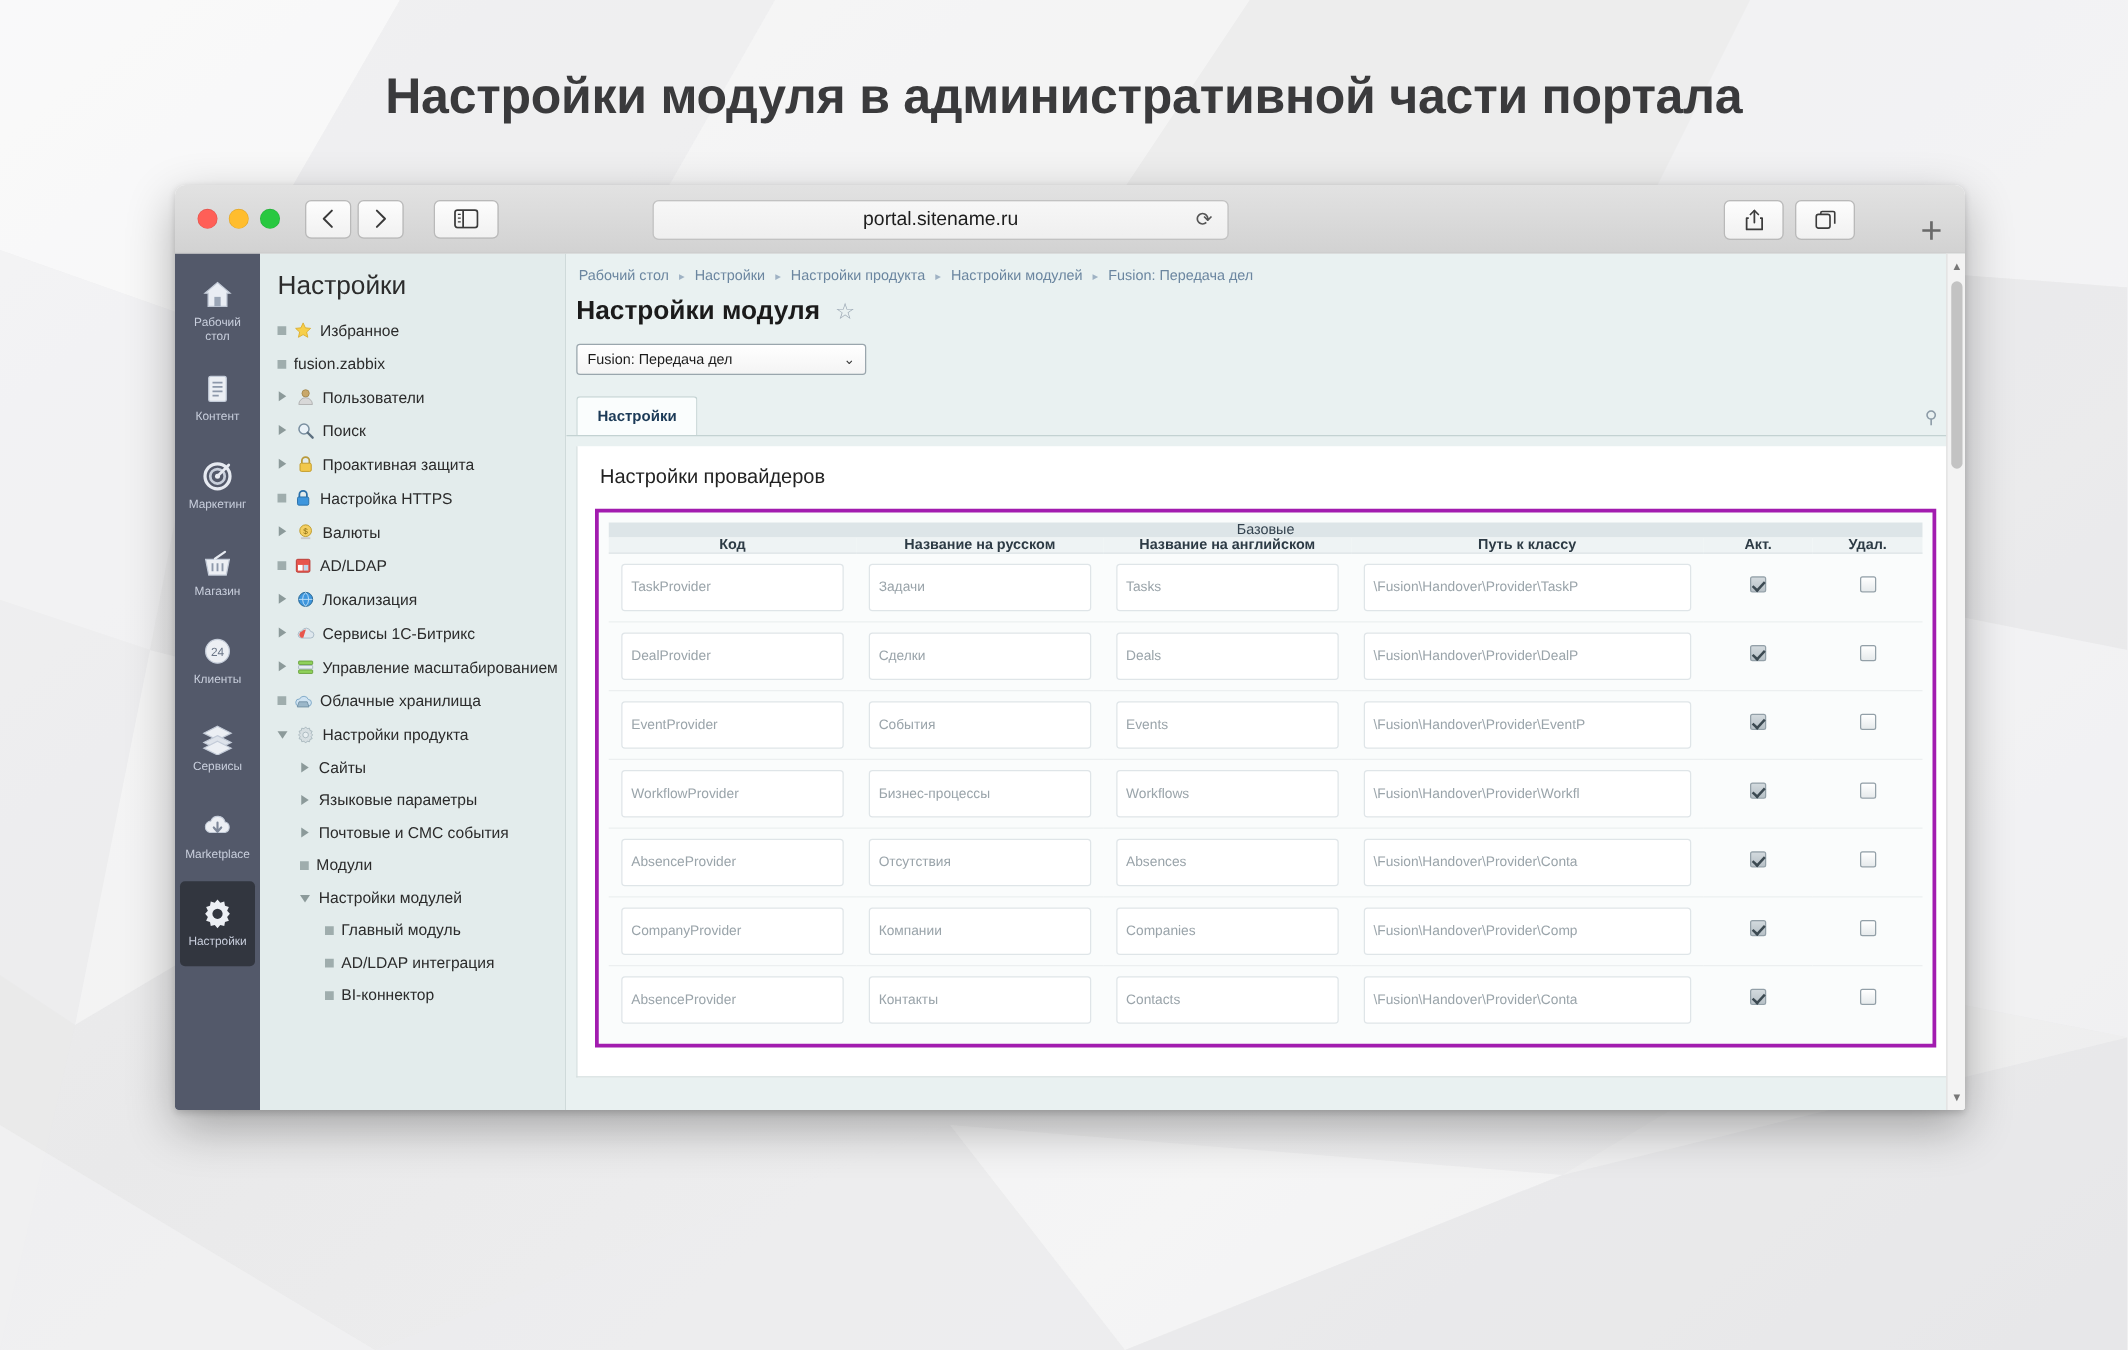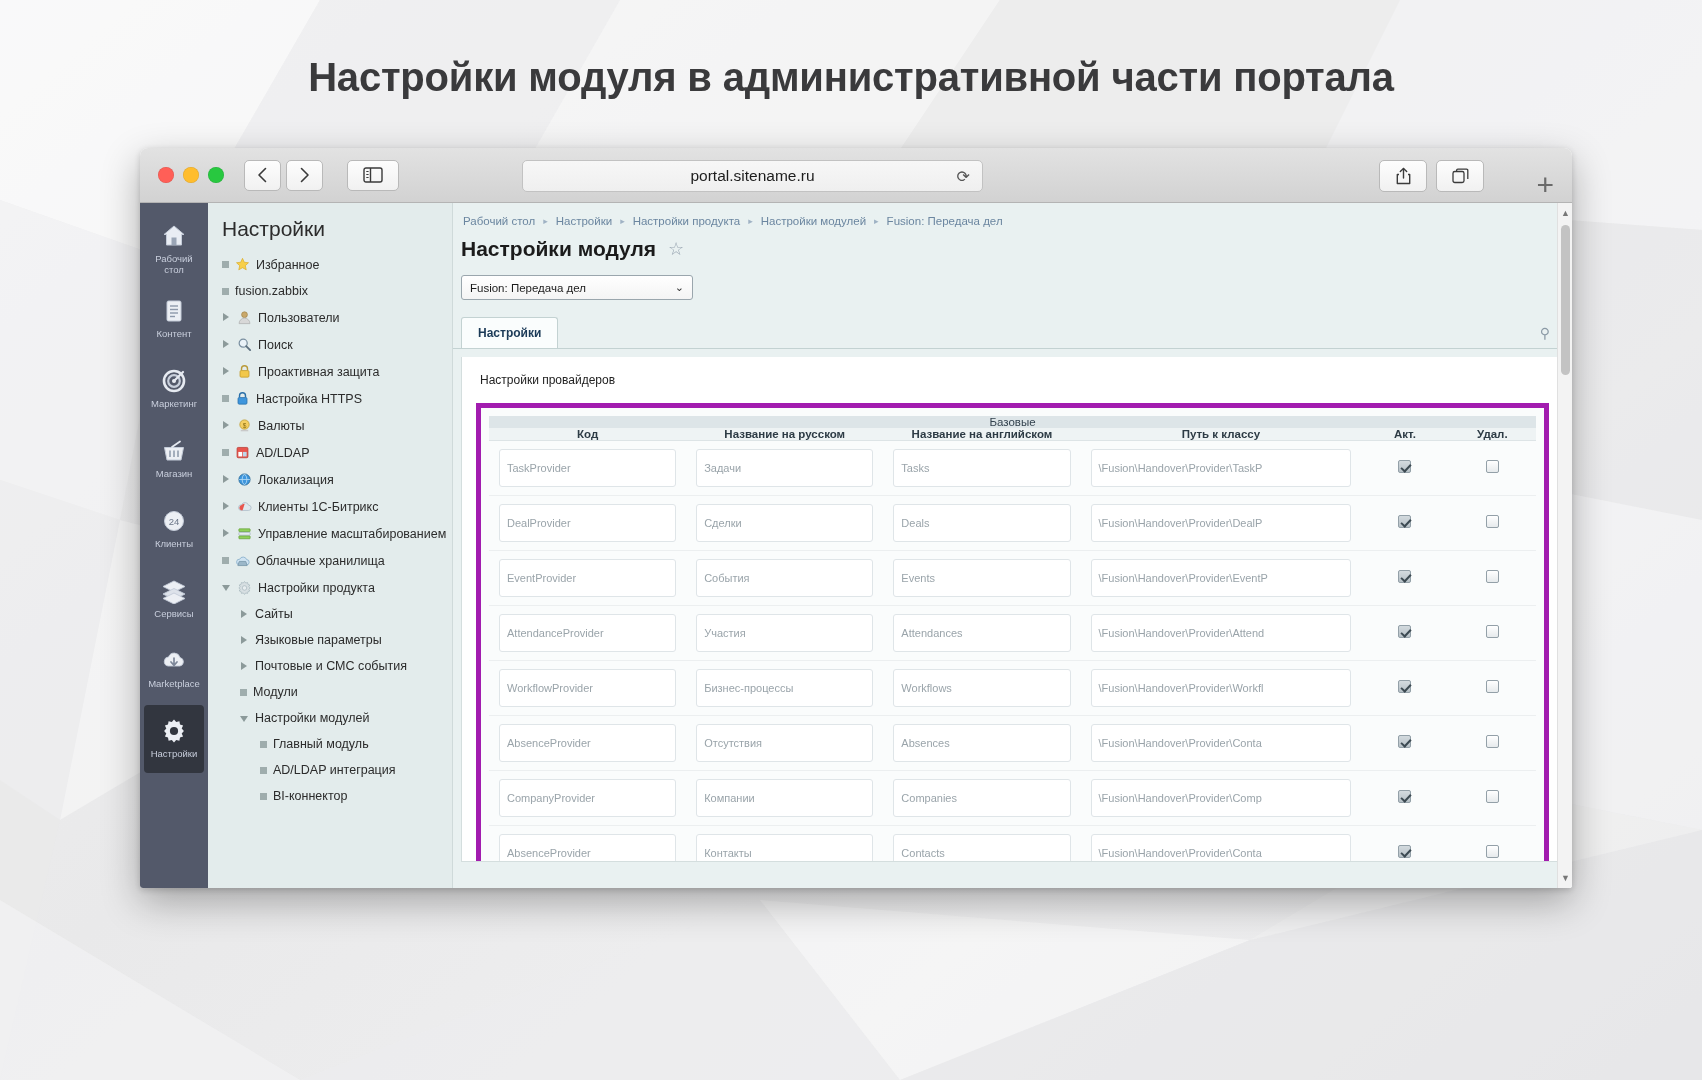--- a/index.html
+++ b/index.html
@@ -165,23 +165,23 @@
     background: #fafdfd; border: 1px solid #c3d2d2; border-bottom: none;
     border-radius: 3px 3px 0 0; font-weight: bold;
   }
   .pinicon { position: absolute; right: 22px; top: 7px; color: #8b9aa6; font-size: 14px; }
 
   .panel {
     margin: 8px 8px 0 8px; background: #fff;
     border: 1px solid #d4dede; border-top: none;
     height: 505px; overflow: hidden;
   }
-  .panel h3 { font-size: 12px; font-weight: normal; color: #222; padding: 16px 0 0 18px; }
-
-  .tablewrap { margin: 16px 14px 0 14px; border: 5px solid #a21caf; background: #fafcfc; padding: 8px; }
+  .panel h3 { font-size: 16px; font-weight: normal; color: #222; padding: 16px 0 0 18px; }
+
+  .tablewrap { margin: 16px 14px 0 14px; border: 3px solid #a21caf; background: #fafcfc; padding: 8px; }
   table.prov { width: 100%; border-collapse: collapse; table-layout: fixed; }
   table.prov td, table.prov th { padding: 0; }
   .grouphdr {
     background: #dde5e8; text-align: center;
     font-size: 11.5px; color: #34434f; padding: 9px 0; font-weight: normal;
   }
   .colhdr {
     background: #eef3f4; text-align: center;
     font-size: 11.5px; color: #2d3b45; padding: 10px 0; font-weight: bold;
     border-bottom: 1px solid #dde4e6;
@@ -459,21 +459,21 @@
           </svg>
         <span>Локализация</span>
       </div>
 
       <div class="tnode">
         <span class="arrow"></span>
         <svg class="tico" viewBox="0 0 16 16">
             <path d="M4.4 12.2 A3 3 0 0 1 4.8 6.2 A4 4 0 0 1 12.3 6.6 A2.8 2.8 0 0 1 12.2 12.2 Z" fill="#dfe8ee" stroke="#a9bac6" stroke-width=".8"></path>
             <path d="M4.2 12 A3 3 0 0 1 5 6.4 A4 4 0 0 1 8.2 5 L6 12 Z" fill="#e8554d"></path>
           </svg>
-        <span>Клиенты 1С-Битрикс</span>
+        <span>Сервисы 1С-Битрикс</span>
       </div>
 
       <div class="tnode">
         <span class="arrow"></span>
         <svg class="tico" viewBox="0 0 16 16">
             <rect x="2" y="3" width="12" height="3" rx=".6" fill="#8fd15a" stroke="#5f9a32" stroke-width=".7"></rect>
             <rect x="2" y="6.8" width="12" height="3" rx=".6" fill="#e6ecef" stroke="#9eb0ba" stroke-width=".7"></rect>
             <rect x="2" y="10.6" width="12" height="3" rx=".6" fill="#8fd15a" stroke="#5f9a32" stroke-width=".7"></rect>
           </svg>
         <span>Управление масштабированием</span>
@@ -632,36 +632,20 @@
                     <div class="cellin">Events</div>
                   </td>
                 <td>
                     <div class="cellin">\Fusion\Handover\Provider\EventP</div>
                   </td>
                 <td class="ckcell"><span class="ck on"></span></td>
                 <td class="ckcell"><span class="ck"></span></td>
               </tr>
               <tr class="prow">
                 <td>
-                    <div class="cellin">AttendanceProvider</div>
-                  </td>
-                <td>
-                    <div class="cellin">Участия</div>
-                  </td>
-                <td>
-                    <div class="cellin">Attendances</div>
-                  </td>
-                <td>
-                    <div class="cellin">\Fusion\Handover\Provider\Attend</div>
-                  </td>
-                <td class="ckcell"><span class="ck on"></span></td>
-                <td class="ckcell"><span class="ck"></span></td>
-              </tr>
-              <tr class="prow">
-                <td>
                     <div class="cellin">WorkflowProvider</div>
                   </td>
                 <td>
                     <div class="cellin">Бизнес-процессы</div>
                   </td>
                 <td>
                     <div class="cellin">Workflows</div>
                   </td>
                 <td>
                     <div class="cellin">\Fusion\Handover\Provider\Workfl</div>

